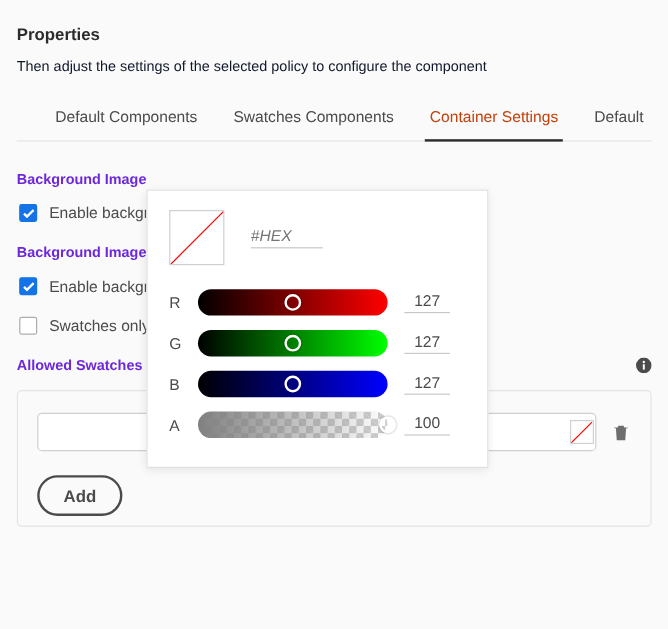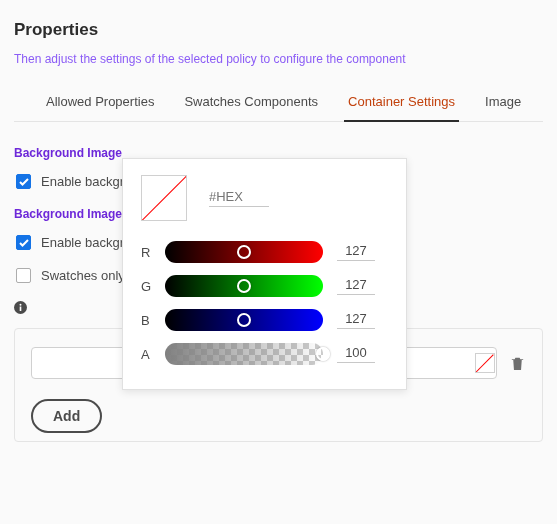--- a/index.html
+++ b/index.html
@@ -1,18 +1,18 @@
 <!DOCTYPE html>
 <html><head>
 <meta charset="utf-8">
 <style>
 * { box-sizing: border-box; margin: 0; padding: 0; font-family: -apple-system, BlinkMacSystemFont, "Segoe UI", Arial, sans-serif; }
 body { background: #fafafa; width: 557px; height: 524px; padding: 20px 14px; color: #4b4b4b; overflow: hidden; position: relative; }
-.title { font-size: 17px; font-weight: 700; color: #2c2c2c; margin-bottom: 12px; }
-.subtitle { font-size: 12px; color: #8b5cf6; margin-bottom: 28px; }
+.title { font-size: 14px; font-weight: 700; color: #2c2c2c; margin-bottom: 12px; }
+.subtitle { font-size: 12px; color: #0f172a; margin-bottom: 28px; }
 .tabs { display: flex; gap: 26px; border-bottom: 1px solid #e4e4e4; padding-left: 30px; margin-bottom: 24px; }
 .tab { font-size: 13px; color: #4b4b4b; padding: 0 2px 12px; cursor: pointer; position: relative; }
 .tab.active { color: #c2410c; font-weight: 500; }
 .tab.active::after { content: ""; position: absolute; left: -2px; right: -2px; bottom: -1px; height: 2px; background: #2c2c2c; }
 .section-label { font-size: 12px; color: #6d28d9; margin-bottom: 14px; margin-top: 4px; display: flex; align-items: center; justify-content: space-between; font-weight: bold; }
 .check-row { display: flex; align-items: center; gap: 10px; margin-bottom: 18px; padding-left: 2px; }
 .chk { width: 15px; height: 15px; border: 1px solid #adadad; border-radius: 2px; background: #fff; display: flex; align-items: center; justify-content: center; flex-shrink: 0; }
 .chk.checked { background: #1473e6; border-color: #1473e6; }
 .chk.checked svg { display: block; }
 .chk svg { display: none; }
@@ -24,43 +24,43 @@
 .swatch-preview::before { content: ""; position: absolute; width: 140%; height: 1px; background: #ff0000; top: 50%; left: -20%; transform: rotate(-45deg); }
 .trash { color: #6e6e6e; display: flex; }
 .add-btn { border: 2px solid #4b4b4b; border-radius: 18px; padding: 7px 20px; font-size: 14px; font-weight: 600; color: #4b4b4b; background: transparent; cursor: pointer; }
 .info-icon { color: #4b4b4b; display: inline-flex; }
 
 
 .picker { position: absolute; left: 122px; top: 158px; width: 285px; background: #fff; border: 1px solid #e0e0e0; box-shadow: 0 2px 8px rgba(0,0,0,0.1); z-index: 10; padding: 16px 18px 12px; }
 .picker-top { display: flex; align-items: center; gap: 22px; margin-bottom: 20px; }
 .picker-swatch { width: 46px; height: 46px; border: 1px solid #d0d0d0; position: relative; overflow: hidden; }
 .picker-swatch::before { content: ""; position: absolute; width: 150%; height: 1px; background: #ff0000; top: 50%; left: -25%; transform: rotate(-45deg); }
-.hex-field { border: none; border-bottom: 1px solid #c8c8c8; font-size: 13px; color: #8e8e8e; width: 60px; background: transparent; padding-bottom: 2px; }
+.hex-field { border: none; border-bottom: 1px solid #c8c8c8; font-size: 13px; font-style: italic; color: #8e8e8e; width: 60px; background: transparent; padding-bottom: 2px; }
 .slider-row { display: flex; align-items: center; gap: 14px; margin-bottom: 12px; }
 .slider-label { width: 10px; font-size: 13px; color: #4b4b4b; }
 .slider-track { position: relative; width: 158px; height: 22px; border-radius: 11px; overflow: visible; }
 .slider-thumb { position: absolute; top: 50%; left: 50%; width: 14px; height: 14px; border: 2px solid #fff; border-radius: 50%; transform: translate(-50%, -50%); box-shadow: 0 0 2px rgba(0,0,0,0.4); }
 .r-track { background: linear-gradient(to right, #000, #ff0000); }
 .g-track { background: linear-gradient(to right, #000, #00ff00); }
 .b-track { background: linear-gradient(to right, #000, #0000ff); }
 .a-track { border-radius: 11px; background-image: linear-gradient(45deg,#ccc 25%,transparent 25%,transparent 75%,#ccc 75%,#ccc),linear-gradient(45deg,#ccc 25%,transparent 25%,transparent 75%,#ccc 75%,#ccc); background-size: 12px 12px; background-position: 0 0, 6px 6px; background-color: #fff; position: relative; }
 .a-overlay { position: absolute; inset: 0; border-radius: 11px; background: linear-gradient(to right, #808080, rgba(128,128,128,0)); }
 .slider-val { border: none; border-bottom: 1px solid #c8c8c8; width: 38px; font-size: 13px; color: #4b4b4b; background: transparent; text-align: center; padding-bottom: 2px; }
 </style>
 </head>
 <body>
 
 <h1 class="title">Properties</h1>
 <p class="subtitle">Then adjust the settings of the selected policy to configure the component</p>
 
 <div class="tabs">
-  <div class="tab">Allowed Properties</div>
+  <div class="tab">Default Components</div>
   <div class="tab">Swatches Components</div>
   <div class="tab active">Container Settings</div>
-  <div class="tab">Image</div>
+  <div class="tab">Default</div>
 </div>
 
 <div class="section-label">Background Image</div>
 <div class="check-row">
   <span class="chk checked">
     <svg width="10" height="8" viewBox="0 0 10 8">
         <path d="M1 4 L3.5 6.5 L9 1" stroke="#fff" stroke-width="2" fill="none"></path>
       </svg>
   </span>
   <span class="chk-label">Enable background image</span>
@@ -76,20 +76,21 @@
   <span class="chk-label">Enable background color</span>
 </div>
 <div class="check-row">
   <span class="chk">
     
   </span>
   <span class="chk-label">Swatches only</span>
 </div>
 
 <div class="section-label">
+  <span>Allowed Swatches</span>
   <span class="info-icon">
     <svg width="13" height="13" viewBox="0 0 16 16">
         <circle cx="8" cy="8" r="8" fill="#4b4b4b"></circle>
         <circle cx="8" cy="4.5" r="1.2" fill="#fff"></circle>
         <rect x="7" y="6.8" width="2" height="5.5" fill="#fff"></rect>
       </svg>
   </span>
 </div>
 
 <div class="swatch-panel">

